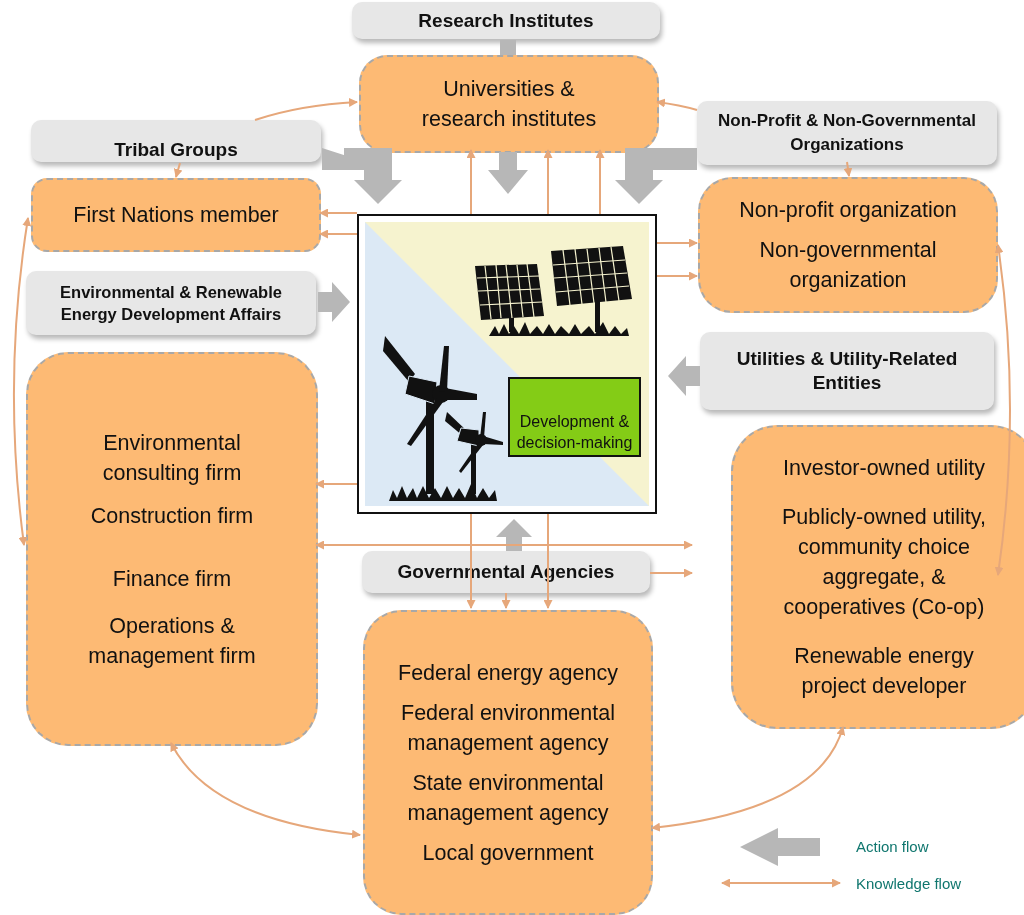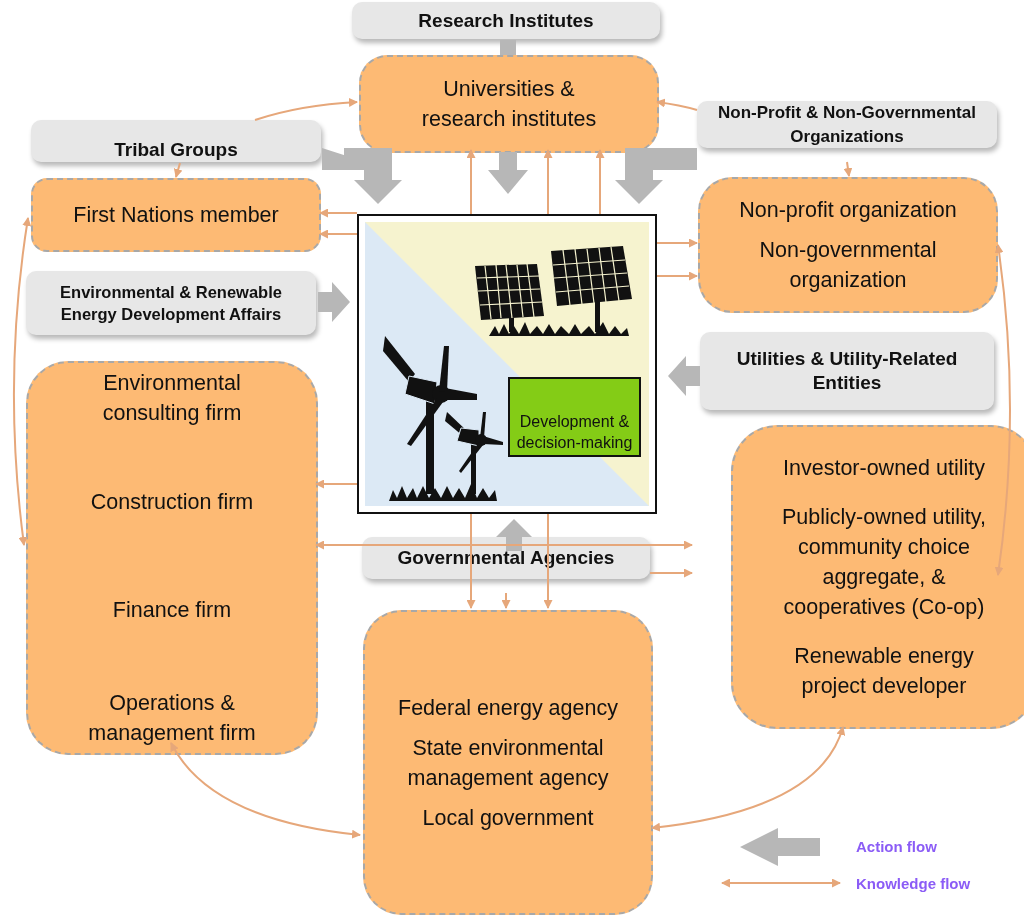--- a/index.html
+++ b/index.html
@@ -21,78 +21,79 @@
   .center-box {
     position: absolute; left: 357px; top: 214px; width: 300px; height: 300px;
     border: 2px solid #111; background: #fff; box-sizing: border-box;
   }
   .center-label {
     position: absolute; left: 508px; top: 377px; width: 133px; height: 80px;
     border: 2px solid #111; background: #84cc16; box-sizing: border-box;
     display: flex; align-items: flex-end; justify-content: center; text-align: center;
     font-size: 16px; line-height: 21px; padding: 2px;
   }
-  .legend-text { position: absolute; font-size: 15px; color: #8b5cf6; font-weight: bold; }
+  .legend-text { position: absolute; font-size: 15px; color: #0f766e; }
 </style>
 </head>
 <body>
 
 <div class="gbox" style="left:352px; top:2px; width:308px; height:37px;">
   <span>Research Institutes</span>
 </div>
 
 <div class="gbox" style="left:31px; top:120px; width:290px; height:42px;align-items:flex-end;">
   <span>Tribal Groups</span>
 </div>
 
 <div class="gbox" style="left:26px; top:271px; width:290px; height:64px; font-size:16.5px; line-height:22px;">
   <span style="width:270px;">Environmental &amp; Renewable Energy Development Affairs</span>
 </div>
 
-<div class="gbox" style="left:697px; top:101px; width:300px; height:47px; font-size:17px; line-height:24px;">
+<div class="gbox" style="left:697px; top:101px; width:300px; height:64px; font-size:17px; line-height:24px;">
   <span style="width:285px;">Non-Profit &amp; Non-Governmental Organizations</span>
 </div>
 
 <div class="gbox" style="left:700px; top:332px; width:294px; height:78px; font-size:19px;">
   <span style="width:275px;">Utilities &amp; Utility-Related Entities</span>
 </div>
 
-<div class="gbox" style="left:362px; top:537px; width:288px; height:42px;">
+<div class="gbox" style="left:362px; top:551px; width:288px; height:42px;">
   <span>Governmental Agencies</span>
 </div>
 
 <div class="dbox" style="left:359px; top:55px; width:296px; height:94px;">
   <div class="item" style="white-space:pre-line;">Universities &amp;
 research institutes</div>
 </div>
 
 <div class="dbox" style="left:31px; top:178px; width:286px; height:70px; border-radius:16px;">
   <div class="item">First Nations member</div>
 </div>
 
-<div class="dbox" style="left:26px; top:361px; width:288px; height:390px; border-radius:42px;justify-content:space-between;">
+<div class="dbox" style="left:26px; top:352px; width:288px; height:390px; border-radius:42px;">
   <div class="item" style="width:190px;">Environmental consulting firm</div>
   <div class="item" style="margin-top:8px;">Construction firm</div>
   <div class="item" style="margin-top:28px;">Finance firm</div>
   <div class="item" style="width:200px; margin-top:12px;">Operations &amp; management firm</div>
 </div>
 
 <div class="dbox" style="left:698px; top:177px; width:296px; height:132px; border-radius:34px;">
   <div class="item">Non-profit organization</div>
   <div class="item" style="width:200px;">Non-governmental organization</div>
 </div>
 
 <div class="dbox" style="left:731px; top:425px; width:302px; height:300px; border-radius:46px;">
   <div class="item">Investor-owned utility</div>
   <div class="item" style="width:230px; margin-top:14px;">Publicly-owned utility, community choice aggregate, &amp; cooperatives (Co-op)</div>
   <div class="item" style="width:220px; margin-top:14px;">Renewable energy project developer</div>
 </div>
 
 <div class="dbox" style="left:363px; top:610px; width:286px; height:301px; border-radius:38px;">
   <div class="item">Federal energy agency</div>
+  <div class="item" style="width:240px;">Federal environmental management agency</div>
   <div class="item" style="width:230px;">State environmental management agency</div>
   <div class="item">Local government</div>
 </div>
 
 <div class="center-box">
   <svg width="296" height="296" viewBox="0 0 296 296" style="position:absolute;left:0;top:0;">
     <rect x="6" y="6" width="284" height="284" fill="#dce9f5"></rect>
     <polygon points="6,6 290,6 290,290" fill="#f6f3cf"></polygon>
 
     <g>

